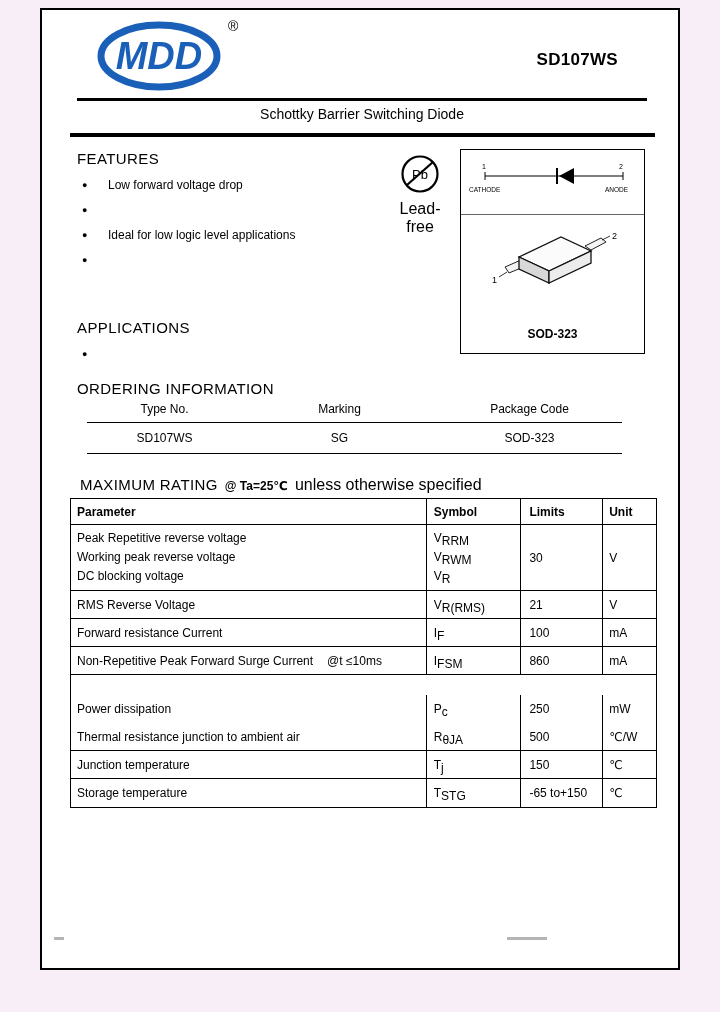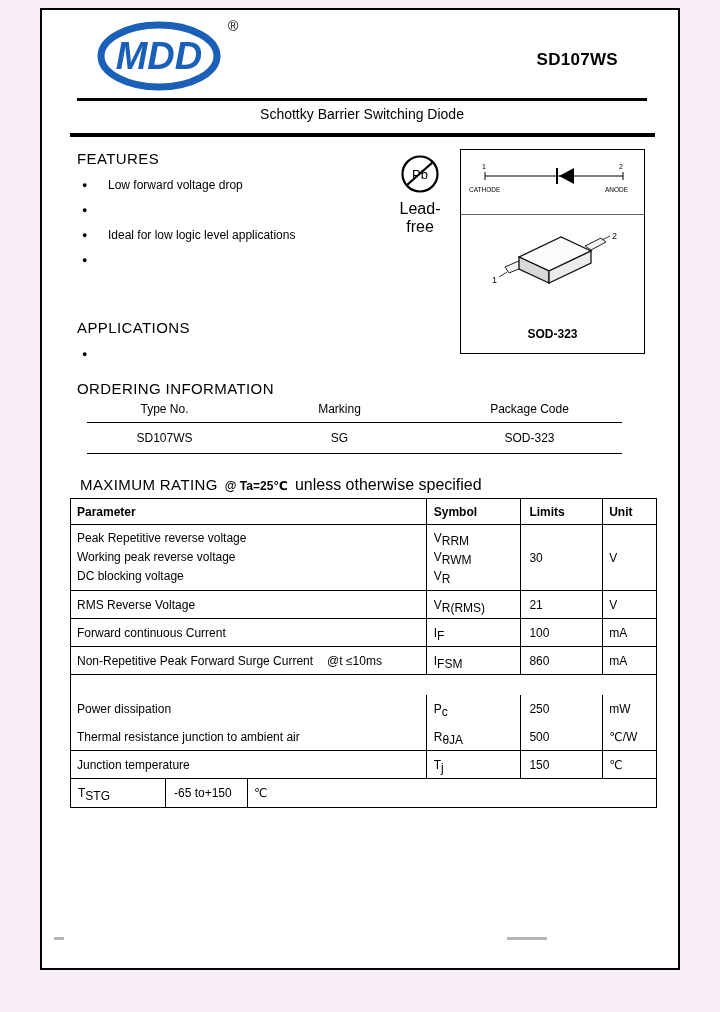--- a/index.html
+++ b/index.html
@@ -199,21 +199,21 @@
     <div class="mr-row">
       <div class="c p">RMS Reverse Voltage</div>
       <div class="c s">
           <span><span>V</span><sub>R(RMS)</sub></span>
         </div>
       <div class="c l">21</div>
       <div class="c u">V</div>
     </div>
 
     <div class="mr-row">
-      <div class="c p">Forward continuous Current</div>
+      <div class="c p">Forward resistance Current</div>
       <div class="c s">
           <span><span>I</span><sub>F</sub></span>
         </div>
       <div class="c l">100</div>
       <div class="c u">mA</div>
     </div>
 
     <div class="mr-row">
       <div class="c p">
         <span>Non-Repetitive Peak Forward Surge Current</span>
@@ -247,20 +247,21 @@
     <div class="mr-row">
       <div class="c p">Junction temperature</div>
       <div class="c s">
           <span><span>T</span><sub>j</sub></span>
         </div>
       <div class="c l">150</div>
       <div class="c u">℃</div>
     </div>
 
     <div class="mr-row">
+      <div class="c p">Storage temperature</div>
       <div class="c s">
           <span><span>T</span><sub>STG</sub></span>
         </div>
       <div class="c l">-65 to+150</div>
       <div class="c u">℃</div>
     </div>
   </div>
 
   <div class="foot-mark foot-left"></div>
   <div class="foot-mark foot-right"></div>

